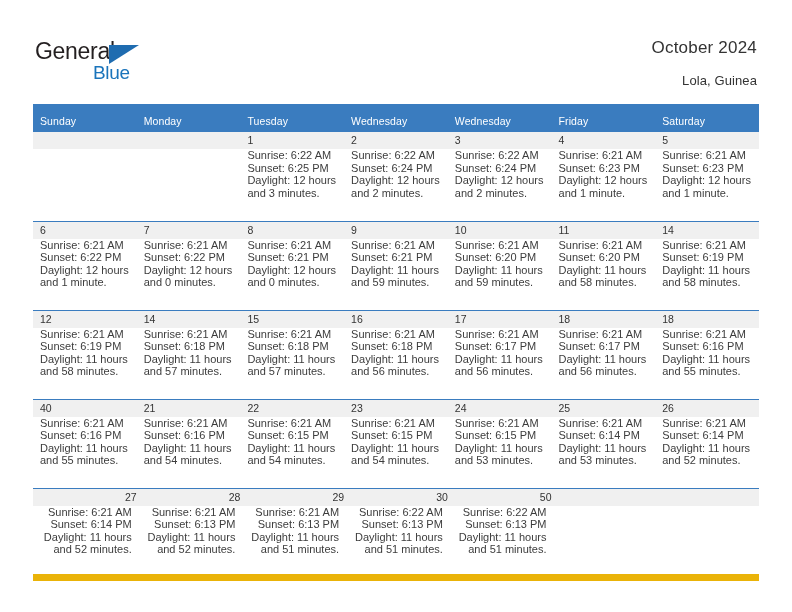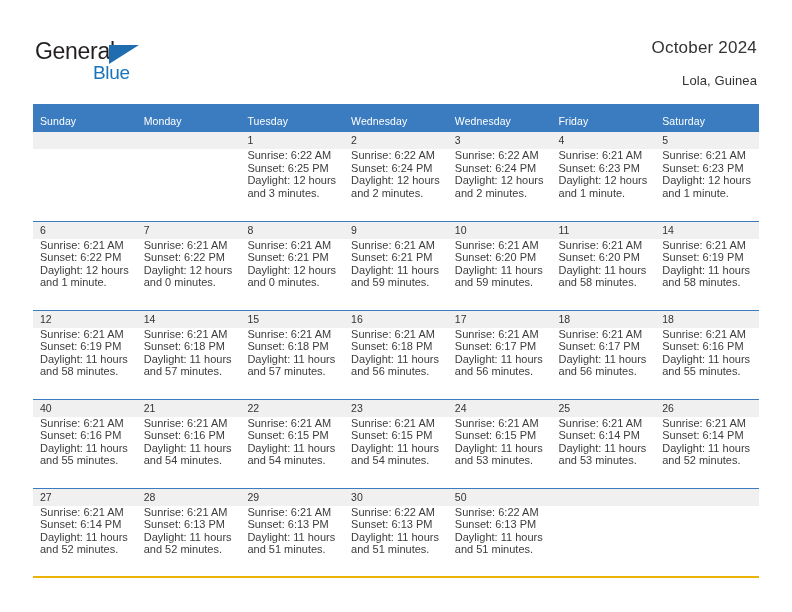--- a/index.html
+++ b/index.html
@@ -100,21 +100,22 @@
   }
   .calendar td {
     vertical-align: top;
     width: 103.71px;
     height: 89px;
     padding: 0;
     border-bottom: 1px solid #3a7cbf;
     background: #ffffff;
   }
   .calendar tr.week:last-child td {
-    border-bottom: 2px solid #eab308;
+    border-bottom: 7px solid #eab308;
+    text-align: right;
   }
   .daynum {
     display: block;
     background: #f0f0f0;
     font-size: 10.5px;
     color: #333333;
     padding: 3px 0 3px 7px;
     height: 17px;
     line-height: 11px;
   }

